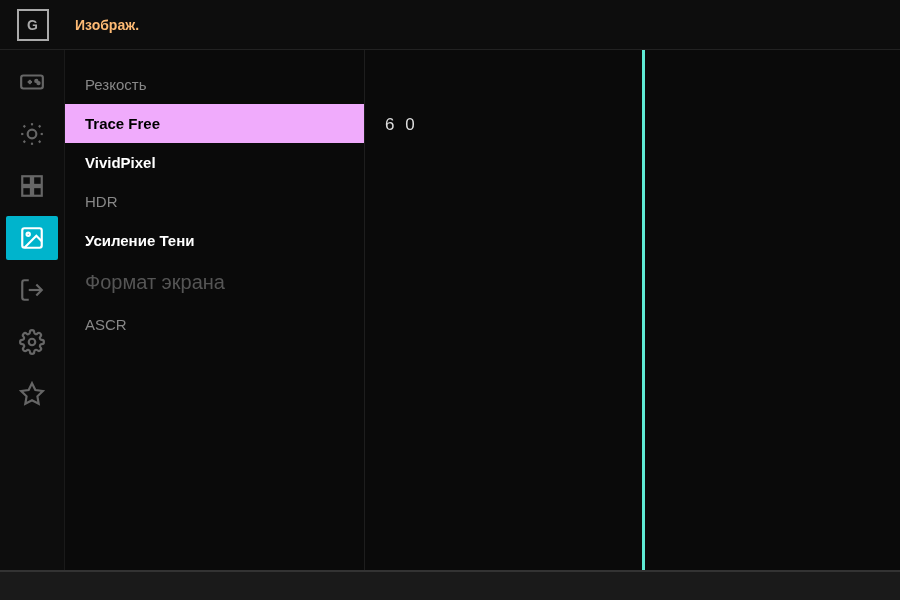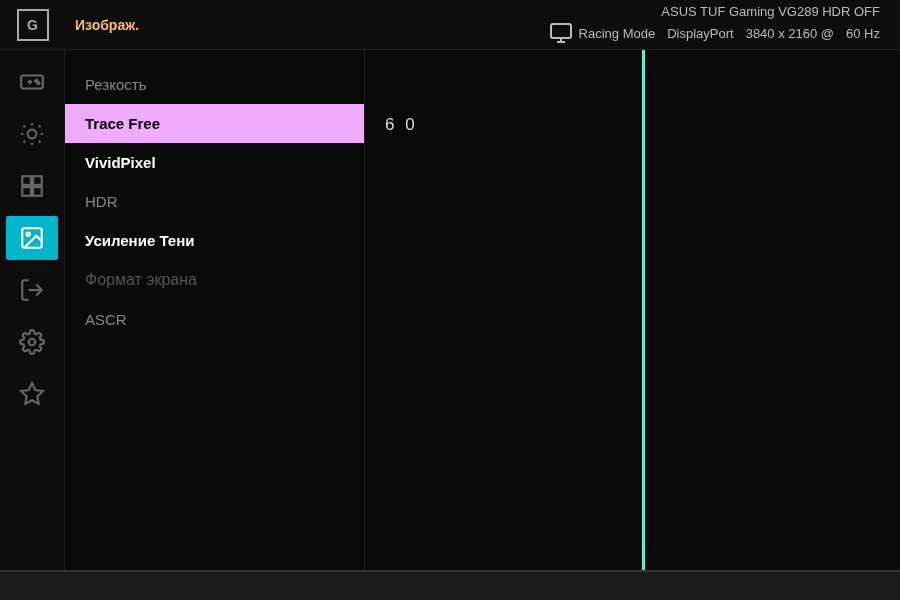--- a/index.html
+++ b/index.html
@@ -176,21 +176,21 @@
       font-weight: 600;
     }
 
     .menu-item.highlighted {
       color: #fff;
       font-weight: bold;
     }
 
     .menu-item.dimmed {
       color: #555;
-      font-size: 16px;
+      font-size: 20px;
     }
 
     
     .value-panel {
       width: 280px;
       padding-top: 15px;
       padding-left: 20px;
       border-right: 3px solid #5eead4;
       display: flex;
       align-items: flex-start;
@@ -221,38 +221,20 @@
 <div class="monitor-frame">
 
   <div class="header">
     <div class="header-left">
       <div class="sidebar-icon-header">
         <div class="g-icon">
           <span>G</span>
         </div>
       </div>
       <div class="header-title">Изображ.</div>
-    </div>
-    <div class="header-right">
-      <div class="header-info-group">
-        <div class="header-brand">ASUS TUF Gaming VG289 HDR OFF</div>
-        <div class="header-details">
-          <div class="header-mode">
-            <svg class="icon-svg" viewBox="0 0 24 24" fill="none" stroke="#bbb" stroke-width="2">
-              <rect x="2" y="3" width="20" height="14" rx="2"></rect>
-              <line x1="8" y1="21" x2="16" y2="21"></line>
-              <line x1="12" y1="17" x2="12" y2="21"></line>
-            </svg>
-            <span>Racing Mode</span>
-          </div>
-          <span>DisplayPort</span>
-          <span>3840 x 2160 @</span>
-          <span>60 Hz</span>
-        </div>
-      </div>
     </div>
   </div>
 
   <div class="main-content">
 
     <div class="sidebar">
 
       <div class="sidebar-item">
         <svg width="26" height="26" viewBox="0 0 24 24" fill="none" stroke="currentColor" stroke-width="2">
           <rect x="2" y="6" width="20" height="12" rx="2"></rect>

